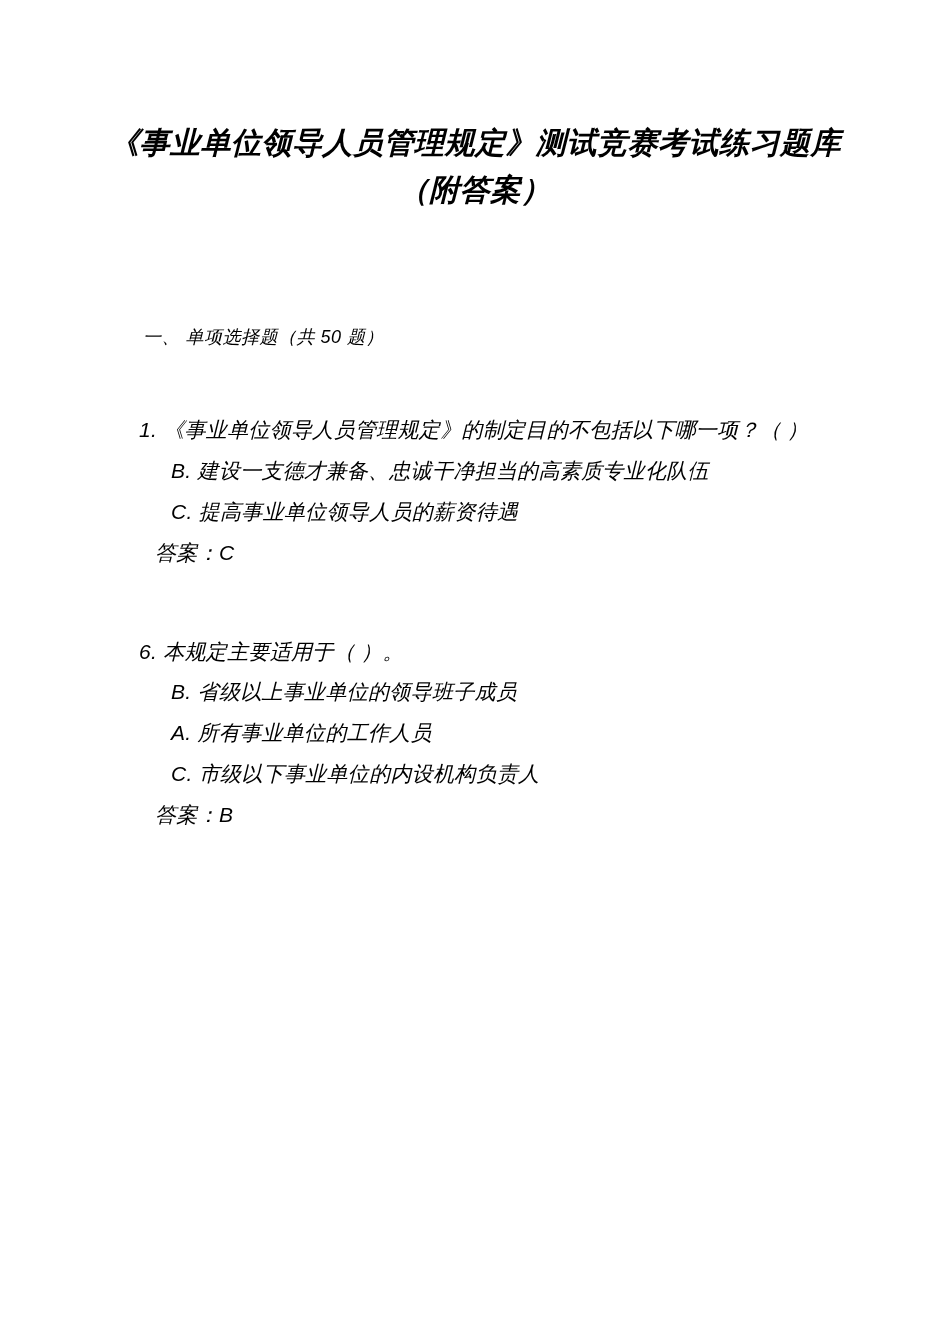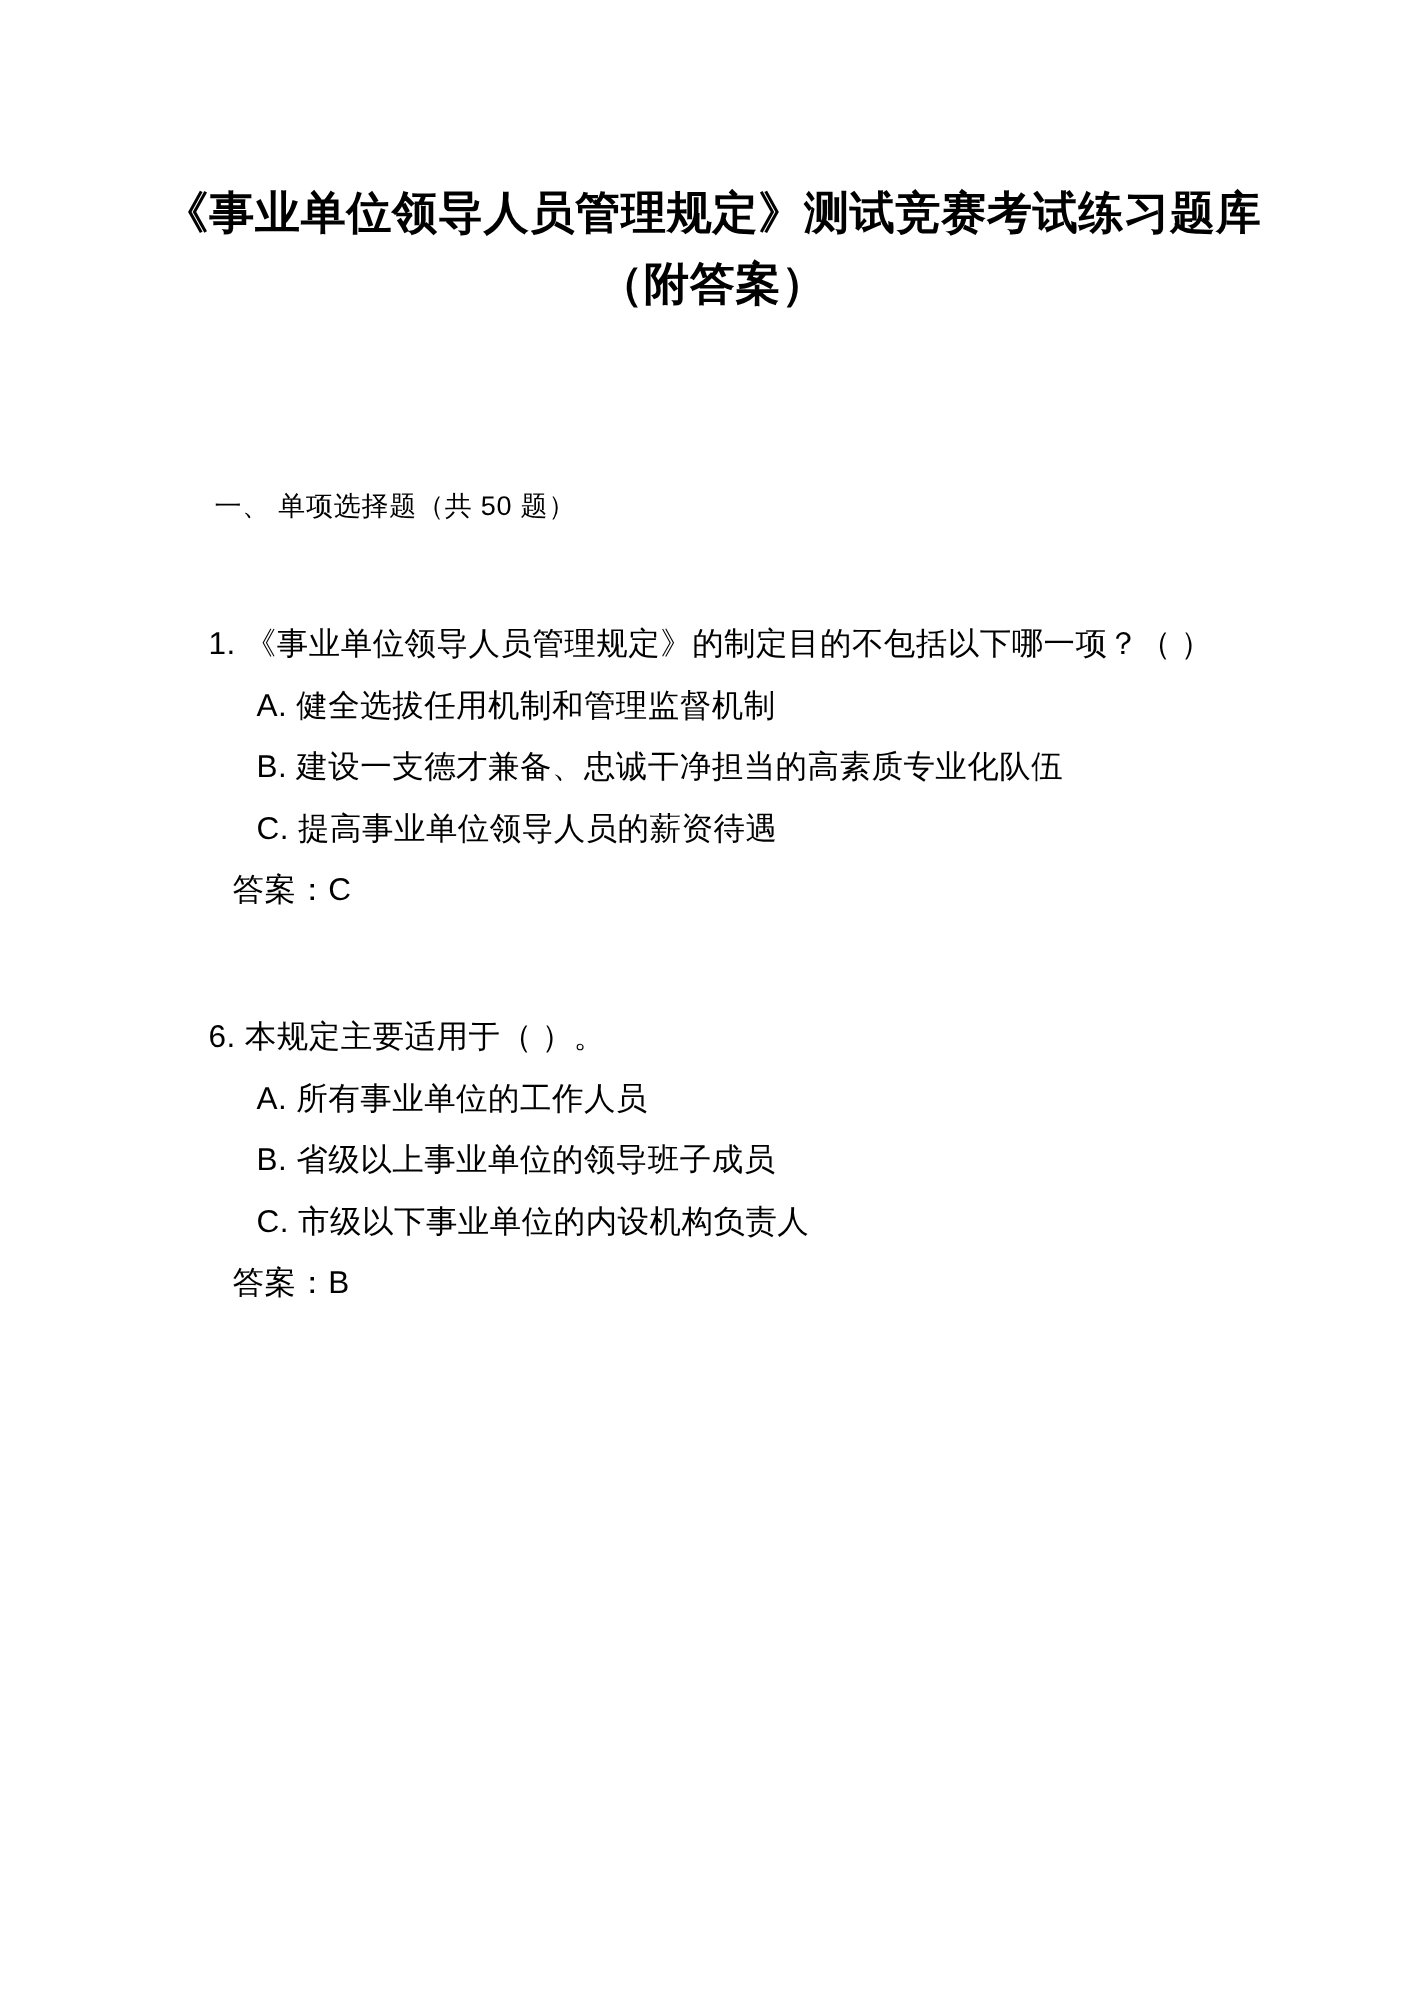--- a/index.html
+++ b/index.html
@@ -13,20 +13,21 @@
     font-family: "Liberation Sans", "DejaVu Sans", sans-serif;
     color: #000000;
     overflow: hidden;
   }
   .page {
     width: 950px;
     height: 1344px;
     box-sizing: border-box;
     padding: 120px 105px 76px 105px;
     position: relative;
+    font-style: italic;
   }
   .doc-title {
     font-size: 30px;
     font-weight: bold;
     text-align: center;
     line-height: 1.55;
     letter-spacing: 0.5px;
     margin: 0 0 0 0;
   }
   .section-heading {
@@ -62,27 +63,26 @@
 <body>
 
 <div class="page">
 
   <div class="doc-title">《事业单位领导人员管理规定》测试竞赛考试练习题库（附答案）</div>
 
   <div class="section-heading">一、 单项选择题（共 50 题）</div>
 
   <div class="question-block">
     <div class="q-stem">1. 《事业单位领导人员管理规定》的制定目的不包括以下哪一项？（ ）</div>
-    <div class="q-option">A. 健全选拔任用机制和管理监督机制</div>
     <div class="q-option">B. 建设一支德才兼备、忠诚干净担当的高素质专业化队伍</div>
     <div class="q-option">C. 提高事业单位领导人员的薪资待遇</div>
     <div class="q-answer">答案：C</div>
   </div>
 
   <div class="question-block">
     <div class="q-stem">6. 本规定主要适用于（ ）。</div>
+    <div class="q-option">B. 省级以上事业单位的领导班子成员</div>
     <div class="q-option">A. 所有事业单位的工作人员</div>
-    <div class="q-option">B. 省级以上事业单位的领导班子成员</div>
     <div class="q-option">C. 市级以下事业单位的内设机构负责人</div>
     <div class="q-answer">答案：B</div>
   </div>
 
 </div>
 
 </body></html>

